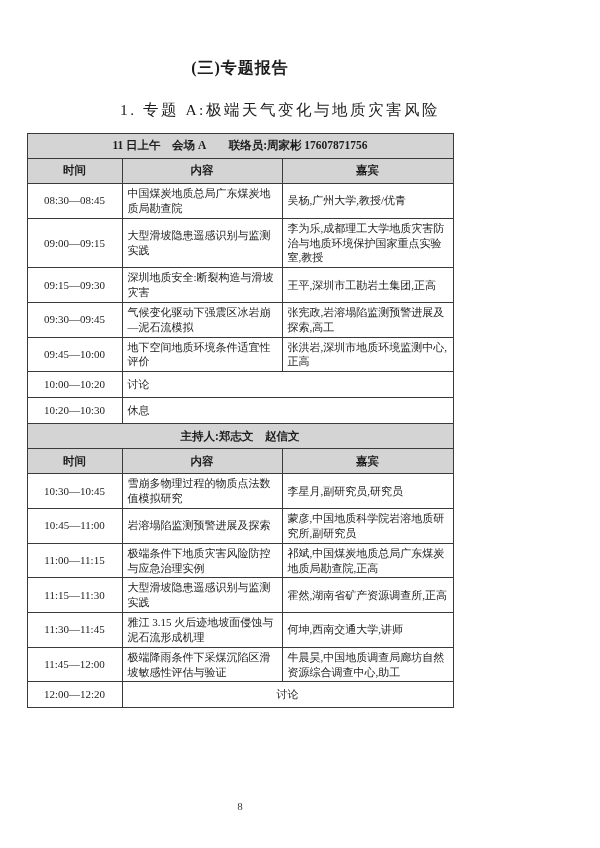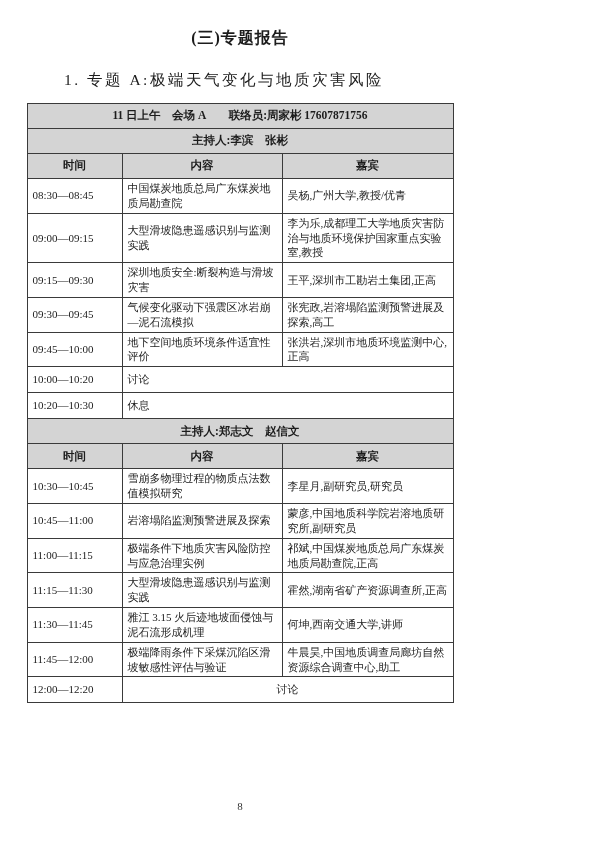--- a/index.html
+++ b/index.html
@@ -11,35 +11,35 @@
   html,body{background:#ffffff;}
   body{
     width:600px;height:848px;
     font-family:"Liberation Serif","DejaVu Serif",serif;
     color:var(--ink);
     position:relative;
     overflow:hidden;
   }
   .page{
     width:480px;height:848px;
-    padding-top:28px;
+    padding-top:58px;
     position:relative;
   }
   .doc-title{
     text-align:center;
     font-size:16px;
     font-weight:bold;
     letter-spacing:1px;
     margin-bottom:21px;
   }
   .doc-subtitle{
     font-size:15.5px;
     font-weight:normal;
     letter-spacing:2.5px;
-    margin-left:64px;
+    margin-left:120px;
     margin-bottom:9px;
   }
   table.schedule{
     width:426px;
     margin:12px auto;
     border-collapse:collapse;
     table-layout:fixed;
     font-size:11px;
     color:var(--ink);
     border:1.5px solid var(--border);
@@ -52,21 +52,21 @@
     word-break:break-all;
   }
   td.hdr{
     background:var(--header-bg);
     font-weight:bold;
     text-align:center;
     height:25px;
     font-size:11.5px;
   }
   td.time{
-    text-align:left;
+    text-align:center;
     white-space:nowrap;
     height:26px;
   }
   td.merged-left{ text-align:left; }
   td.merged-center{ text-align:center; }
   .page-number{
     position:absolute;
     left:0;right:0;
     bottom:36px;
     text-align:center;
@@ -83,23 +83,20 @@
 
   <table class="schedule">
     <colgroup>
       <col style="width:95px">
       <col style="width:160px">
       <col style="width:171px">
     </colgroup>
     <tbody>
         <tr>
           <td class="hdr" colspan="3">11 日上午　会场 A　　联络员:周家彬 17607871756</td>
-        </tr>
-        <tr>
-          <td class="hdr" colspan="3">主持人:李滨　张彬</td>
         </tr>
         <tr>
           <td class="hdr">时间</td>
           <td class="hdr">内容</td>
           <td class="hdr">嘉宾</td>
         </tr>
         <tr>
           <td class="time">08:30—08:45</td>
           <td class="content">中国煤炭地质总局广东煤炭地质局勘查院</td>
           <td class="guest">吴杨,广州大学,教授/优青</td>

